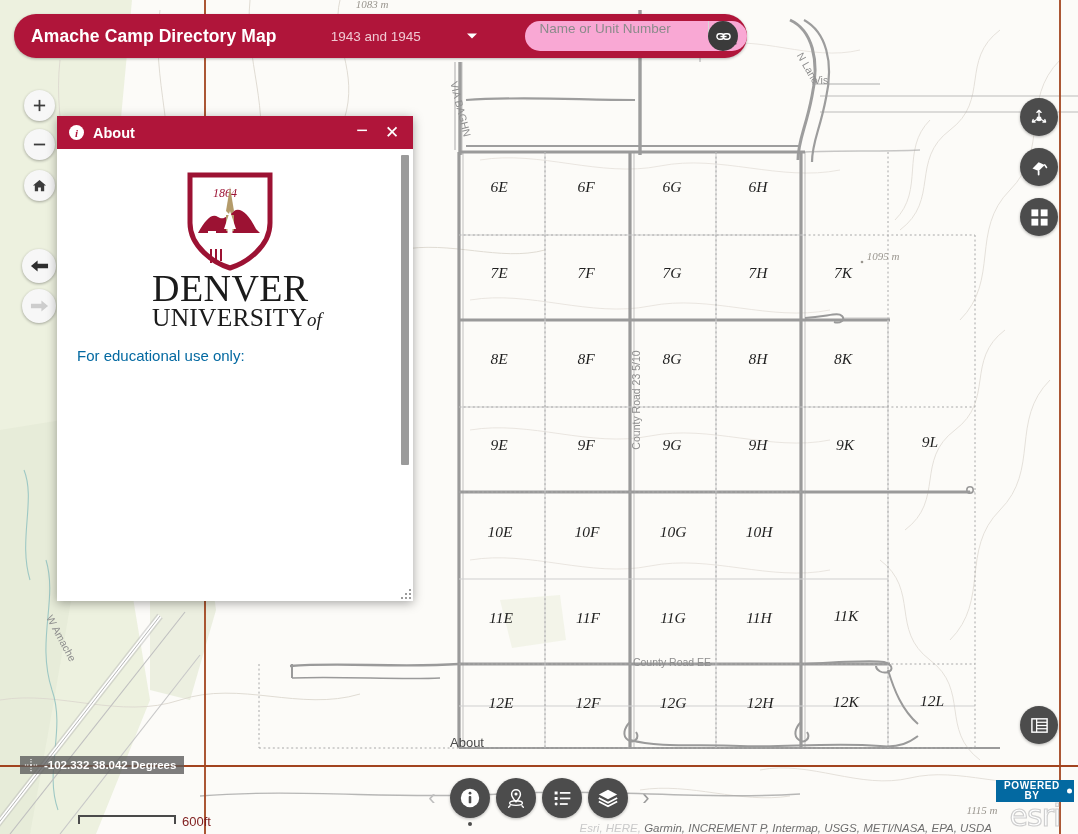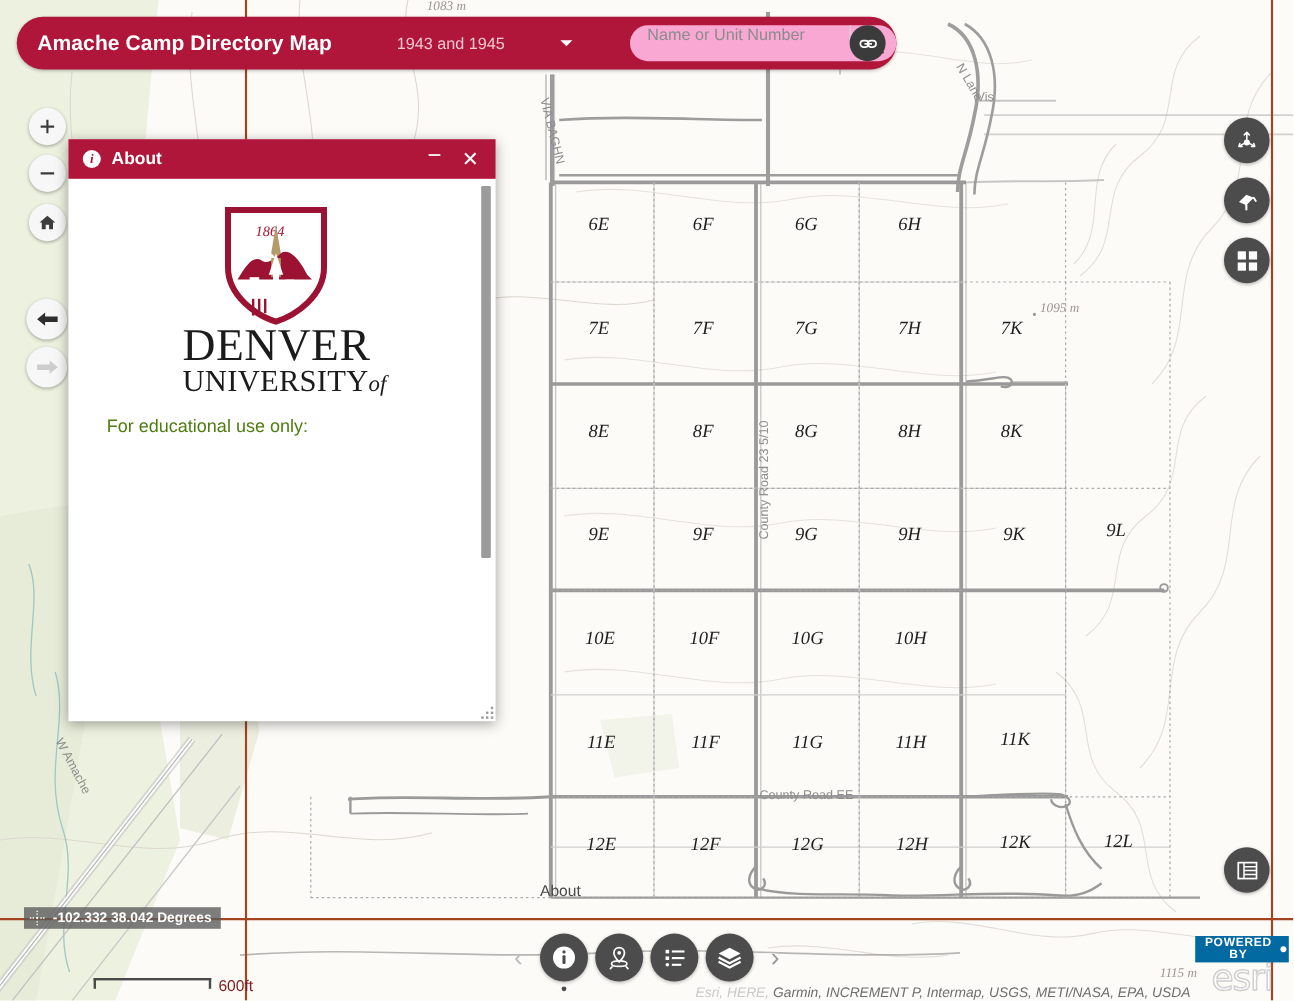--- a/index.html
+++ b/index.html
@@ -312,23 +312,23 @@
     font-family: "Liberation Serif", serif;
     color:#1b1b1b;
     line-height: .92;
   }
   #du-line1 { font-size: 25.5px; letter-spacing: .2px; white-space:nowrap; }
   #du-line1 .of { font-style: italic; font-size: 19px; letter-spacing:0; }
   #du-line2 { font-size: 38px; letter-spacing: .4px; white-space:nowrap; }
 
   .about-p {
     font-size: 15px;
-    color: #4d7c0f;
+    color: #0369a1;
     line-height: 1.45;
-    margin: 0 0 18px 16px;
+    margin: 0 0 18px 4px;
   }
   .about-p:last-child { margin-bottom: 0; }
 
   #about-scrollbar {
     position:absolute;
     right: 4px; top: 6px;
     width: 8px; height: 456px;
     background: transparent;
     cursor: pointer;
   }

